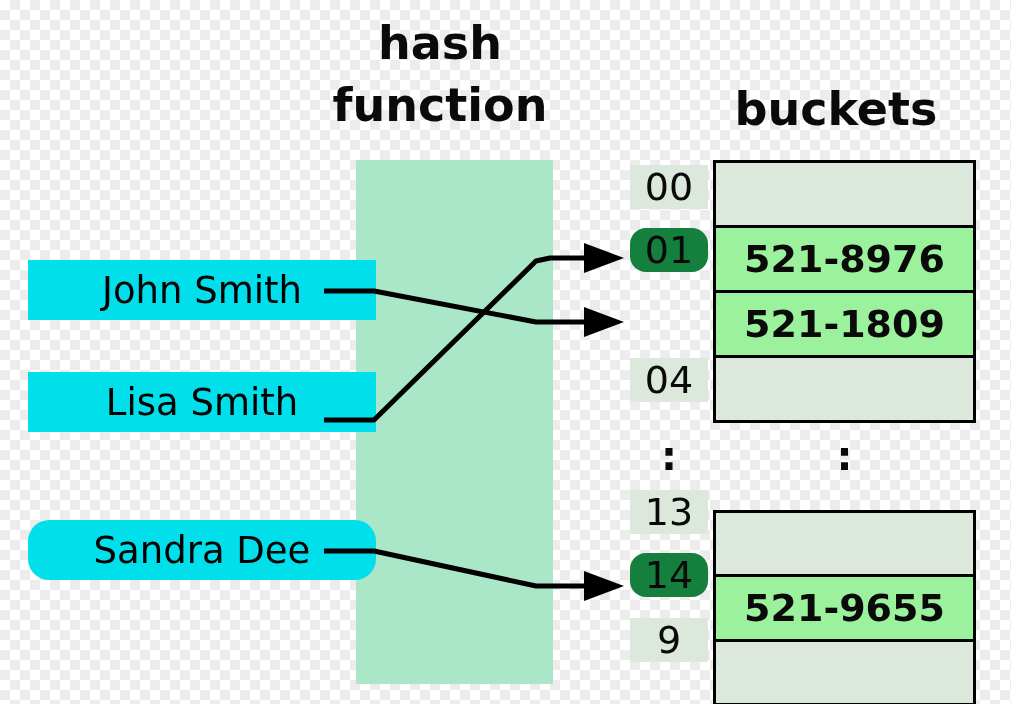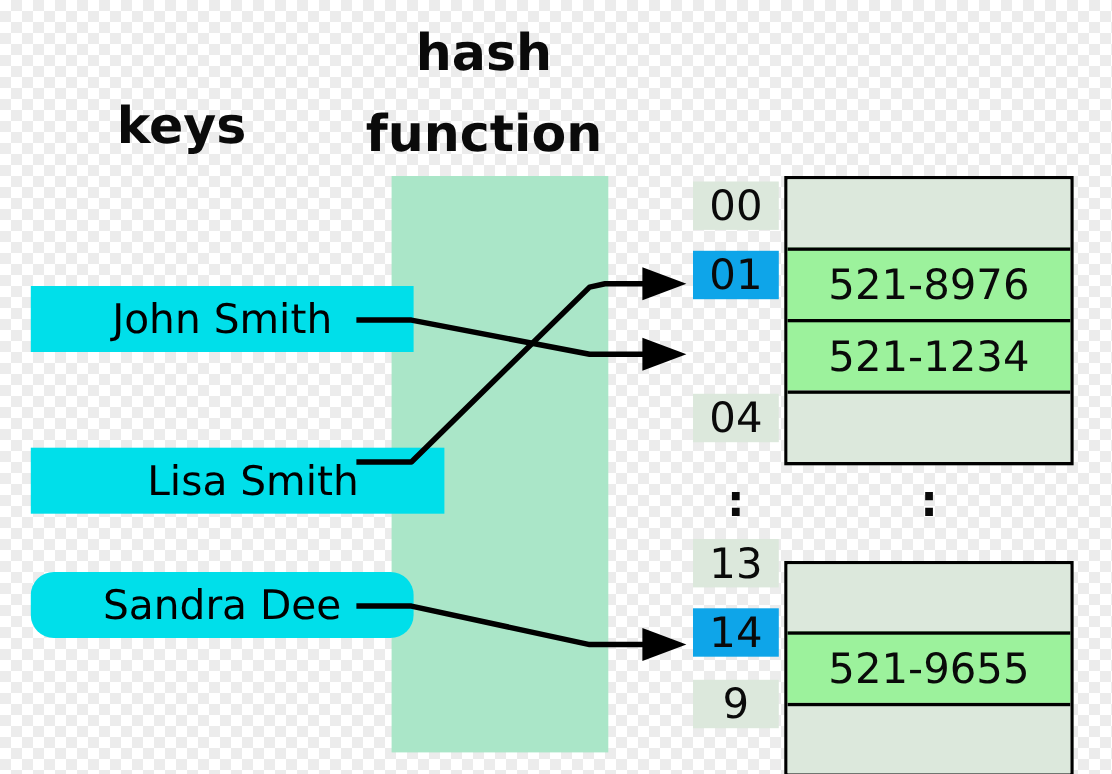--- a/index.html
+++ b/index.html
@@ -7,79 +7,79 @@
     width:1011px;height:704px;overflow:hidden;
     font-family:"DejaVu Sans", sans-serif;
     background:
       conic-gradient(#ececec 90deg, #ffffff 90deg 180deg, #ececec 180deg 270deg, #ffffff 270deg)
       0 0 / 20px 20px;
   }
   .canvas{position:relative;width:1011px;height:704px;}
 
   .title{
     position:absolute;text-align:center;font-weight:bold;
-    font-size:46px;line-height:73px;color:#0a0a0a;letter-spacing:0px;
+    font-size:46px;line-height:62px;color:#0a0a0a;letter-spacing:0px;
   }
   .title-keys{left:55px;top:78px;width:220px;}
   .title-hashfn{left:318px;top:12px;width:244px;}
   .title-buckets{left:716px;top:78px;width:240px;}
 
   .keybox{
     position:absolute;left:28px;width:348px;height:60px;
     background:#00dfea;display:flex;align-items:center;justify-content:center;
     font-size:37px;color:#000000;
   }
   .keybox-john{top:260px;}
-  .keybox-lisa{top:407px;padding-left:28px;}
+  .keybox-lisa{top:372px;}
   .keybox-sandra{top:520px;border-radius:21px;}
 
   .hashrect{
     position:absolute;left:356px;top:160px;width:197px;height:524px;
     background:#aae6c8;
   }
 
   .idxcell{
     position:absolute;left:630px;width:78px;height:44px;
     display:flex;align-items:center;justify-content:center;
     font-size:38px;color:#0a0a0a;background:#dce8dc;
   }
-  .idxcell.hl{background:#0ea5e9;}
+  .idxcell.hl{background:#15803d;border-radius:16px;}
 
   .colon{
     position:absolute;font-weight:bold;font-size:40px;color:#0a0a0a;
     width:78px;height:52px;display:flex;align-items:center;justify-content:center;
   }
   .colon-idx{left:630px;top:430px;}
   .colon-bkt{left:713px;top:430px;width:263px;}
 
   .btable{
     position:absolute;left:713px;width:263px;
     border:3px solid #000;box-sizing:border-box;
     display:flex;flex-direction:column;background:#dce8dc;
   }
   .btable-upper{top:160px;height:263px;}
   .btable-lower{top:487px;height:196px;margin-top:23px;}
   .brow{
     flex:1;display:flex;align-items:center;justify-content:center;
     font-size:38px;color:#0a0a0a;background:#dce8dc;
   }
-  .brow + .brow{border-top:3px solid #000;}
+  .brow + .brow{border-top:3px solid #000;font-weight:bold;}
   .brow.filled{background:#9cf29c;}
 
   svg.arrows{position:absolute;left:0;top:0;width:1011px;height:704px;pointer-events:none;}
   svg.arrows polyline{fill:none;stroke:#000;stroke-width:5;stroke-linejoin:round;}
   svg.arrows polygon{fill:#000;stroke:none;}
 </style>
 </head>
 <body>
 
 <div class="canvas">
 
-  <div class="title title-keys">keys</div>
   <div class="title title-hashfn">hash function</div>
+  <div class="title title-buckets">buckets</div>
 
   <div class="hashrect"></div>
 
   <div class="keybox keybox-john">
     <span>John Smith</span>
   </div>
   <div class="keybox keybox-lisa">
     <span>Lisa Smith</span>
   </div>
   <div class="keybox keybox-sandra">
@@ -90,21 +90,21 @@
   <div class="idxcell hl" style="top:228px">01</div>
   <div class="idxcell" style="top:358px">04</div>
   <div class="colon colon-idx">:</div>
   <div class="idxcell" style="top:490px">13</div>
   <div class="idxcell hl" style="top:553px">14</div>
   <div class="idxcell" style="top:618px">9</div>
 
   <div class="btable btable-upper">
     <div class="brow"></div>
     <div class="brow filled">521-8976</div>
-    <div class="brow filled">521-1234</div>
+    <div class="brow filled">521-1809</div>
     <div class="brow"></div>
   </div>
 
   <div class="colon colon-bkt">:</div>
 
   <div class="btable btable-lower">
     <div class="brow"></div>
     <div class="brow filled">521-9655</div>
     <div class="brow"></div>
   </div>

